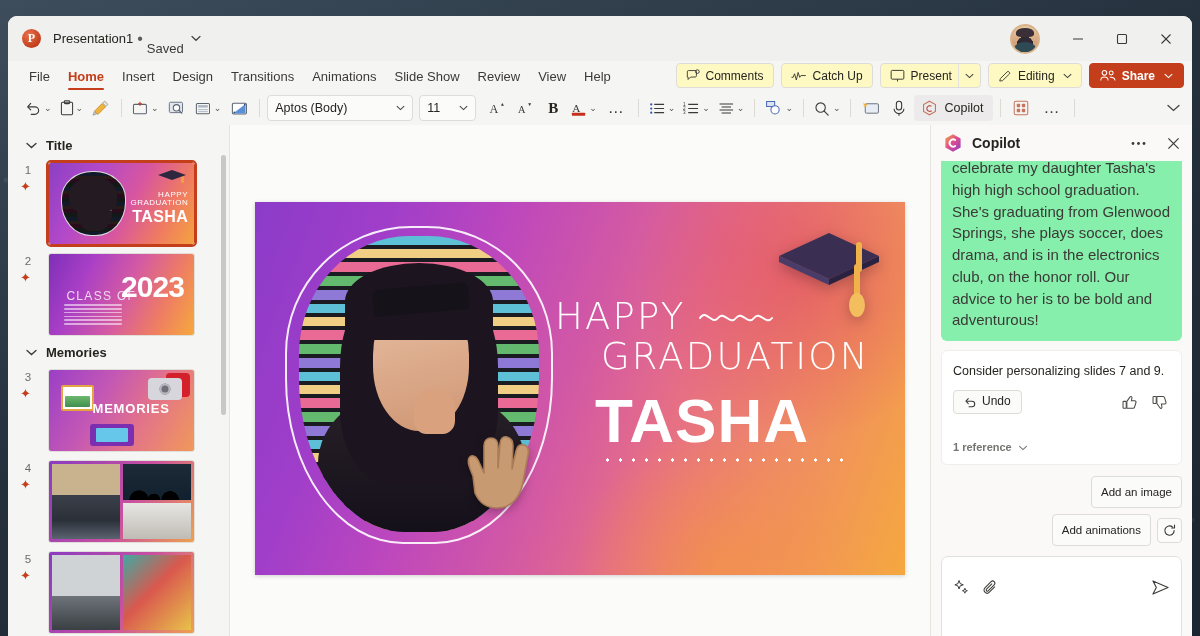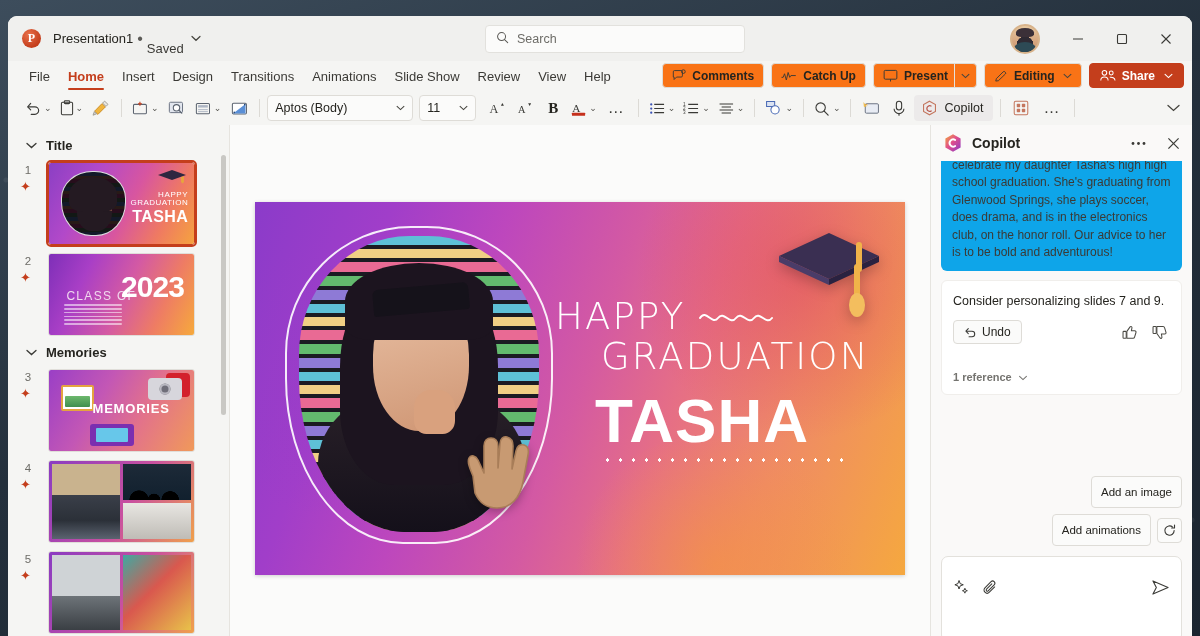--- a/index.html
+++ b/index.html
@@ -93,24 +93,23 @@
   .rtab.active::after {
     content: ""; position: absolute; left: 9px; right: 9px; bottom: -1px;
     height: 2.5px; background: #c43e1c; border-radius: 2px;
   }
   .ribbon-right {
     position: absolute; right: 8px; top: 2px; display: flex;
     align-items: center; gap: 7px;
   }
   .pill {
     height: 25px; border: 1px solid #dedcd7; border-radius: 4px;
-    background: #f97316; display: flex; align-items: center;
+    background: #fef9c3; display: flex; align-items: center;
     padding: 0 9px; gap: 6px; font-size: 12px; color: #25241f;
     white-space: nowrap;
-    font-weight: bold;
   }
   .pill.split { padding-right: 0; }
   .pill .split-arrow {
     border-left: 1px solid #e4e2dd; height: 100%; width: 22px;
     display: flex; align-items: center; justify-content: center;
   }
   .pill.share {
     background: #c43e1c; border-color: #c43e1c; color: #fff;
     font-weight: bold; padding: 0 10px;
   }
@@ -364,22 +363,22 @@
     height: 36px; flex: 0 0 36px; display: flex; align-items: center;
     padding: 0 6px 0 12px; gap: 9px;
   }
   .cp-title { font-size: 14px; font-weight: bold; color: #25241f; flex: 1; }
   .cp-hbtn { width: 26px; height: 26px; display: flex; align-items: center;
     justify-content: center; color: #3a3a36; border-radius: 4px; }
   .cp-body {
     flex: 1; overflow: hidden; padding: 0 10px; position: relative;
   }
   .msg-user {
-    background: #0ea5e9; border-radius: 6px; padding: 9px 11px 10px;
-    font-size: 12px; line-height: 1.45; color: #3b3a36;
+    background: #86efac; border-radius: 6px; padding: 9px 11px 10px;
+    font-size: 15px; line-height: 1.45; color: #3b3a36;
     margin-top: -13px;
   }
   .msg-bot {
     background: #fff; border-radius: 6px; padding: 11px 11px 8px;
     font-size: 12.5px; line-height: 1.45; color: #25241f;
     margin-top: 9px; border: 1px solid #f0eeeb;
   }
   .msg-bot p + p { margin-top: 11px; }
   .bot-actions {
     display: flex; align-items: center; margin-top: 10px; gap: 8px;
@@ -430,29 +429,20 @@
     <div class="ppt-logo"></div>
     <span class="doc-title">Presentation1</span>
     <span class="doc-sep">•</span>
     <span class="saved-state">Saved</span>
     <span class="title-chev">
       <svg width="10" height="7" viewBox="0 0 10 7">
           <path d="M1 1.5L5 5.3L9 1.5" stroke="#46453f" stroke-width="1.2" fill="none" stroke-linecap="round"></path>
         </svg>
     </span>
 
-    <div class="search-wrap">
-      <span class="mag">
-        <svg width="13" height="13" viewBox="0 0 14 14">
-          <circle cx="6" cy="6" r="4.3" stroke="#5c5b57" stroke-width="1.1" fill="none"></circle>
-          <line x1="9.2" y1="9.2" x2="12.6" y2="12.6" stroke="#5c5b57" stroke-width="1.1" stroke-linecap="round"></line>
-        </svg>
-      </span>
-      <span class="search-text">Search</span>
-    </div>
 
     <div class="win-right">
       <div class="avatar"></div>
       <div class="wbtn">
         <svg width="12" height="12" viewBox="0 0 12 12">
             <line x1="1" y1="6" x2="11" y2="6" stroke="#3a3a36" stroke-width="1.1"></line>
           </svg>
       </div>
       <div class="wbtn">
         <svg width="12" height="12" viewBox="0 0 12 12">

